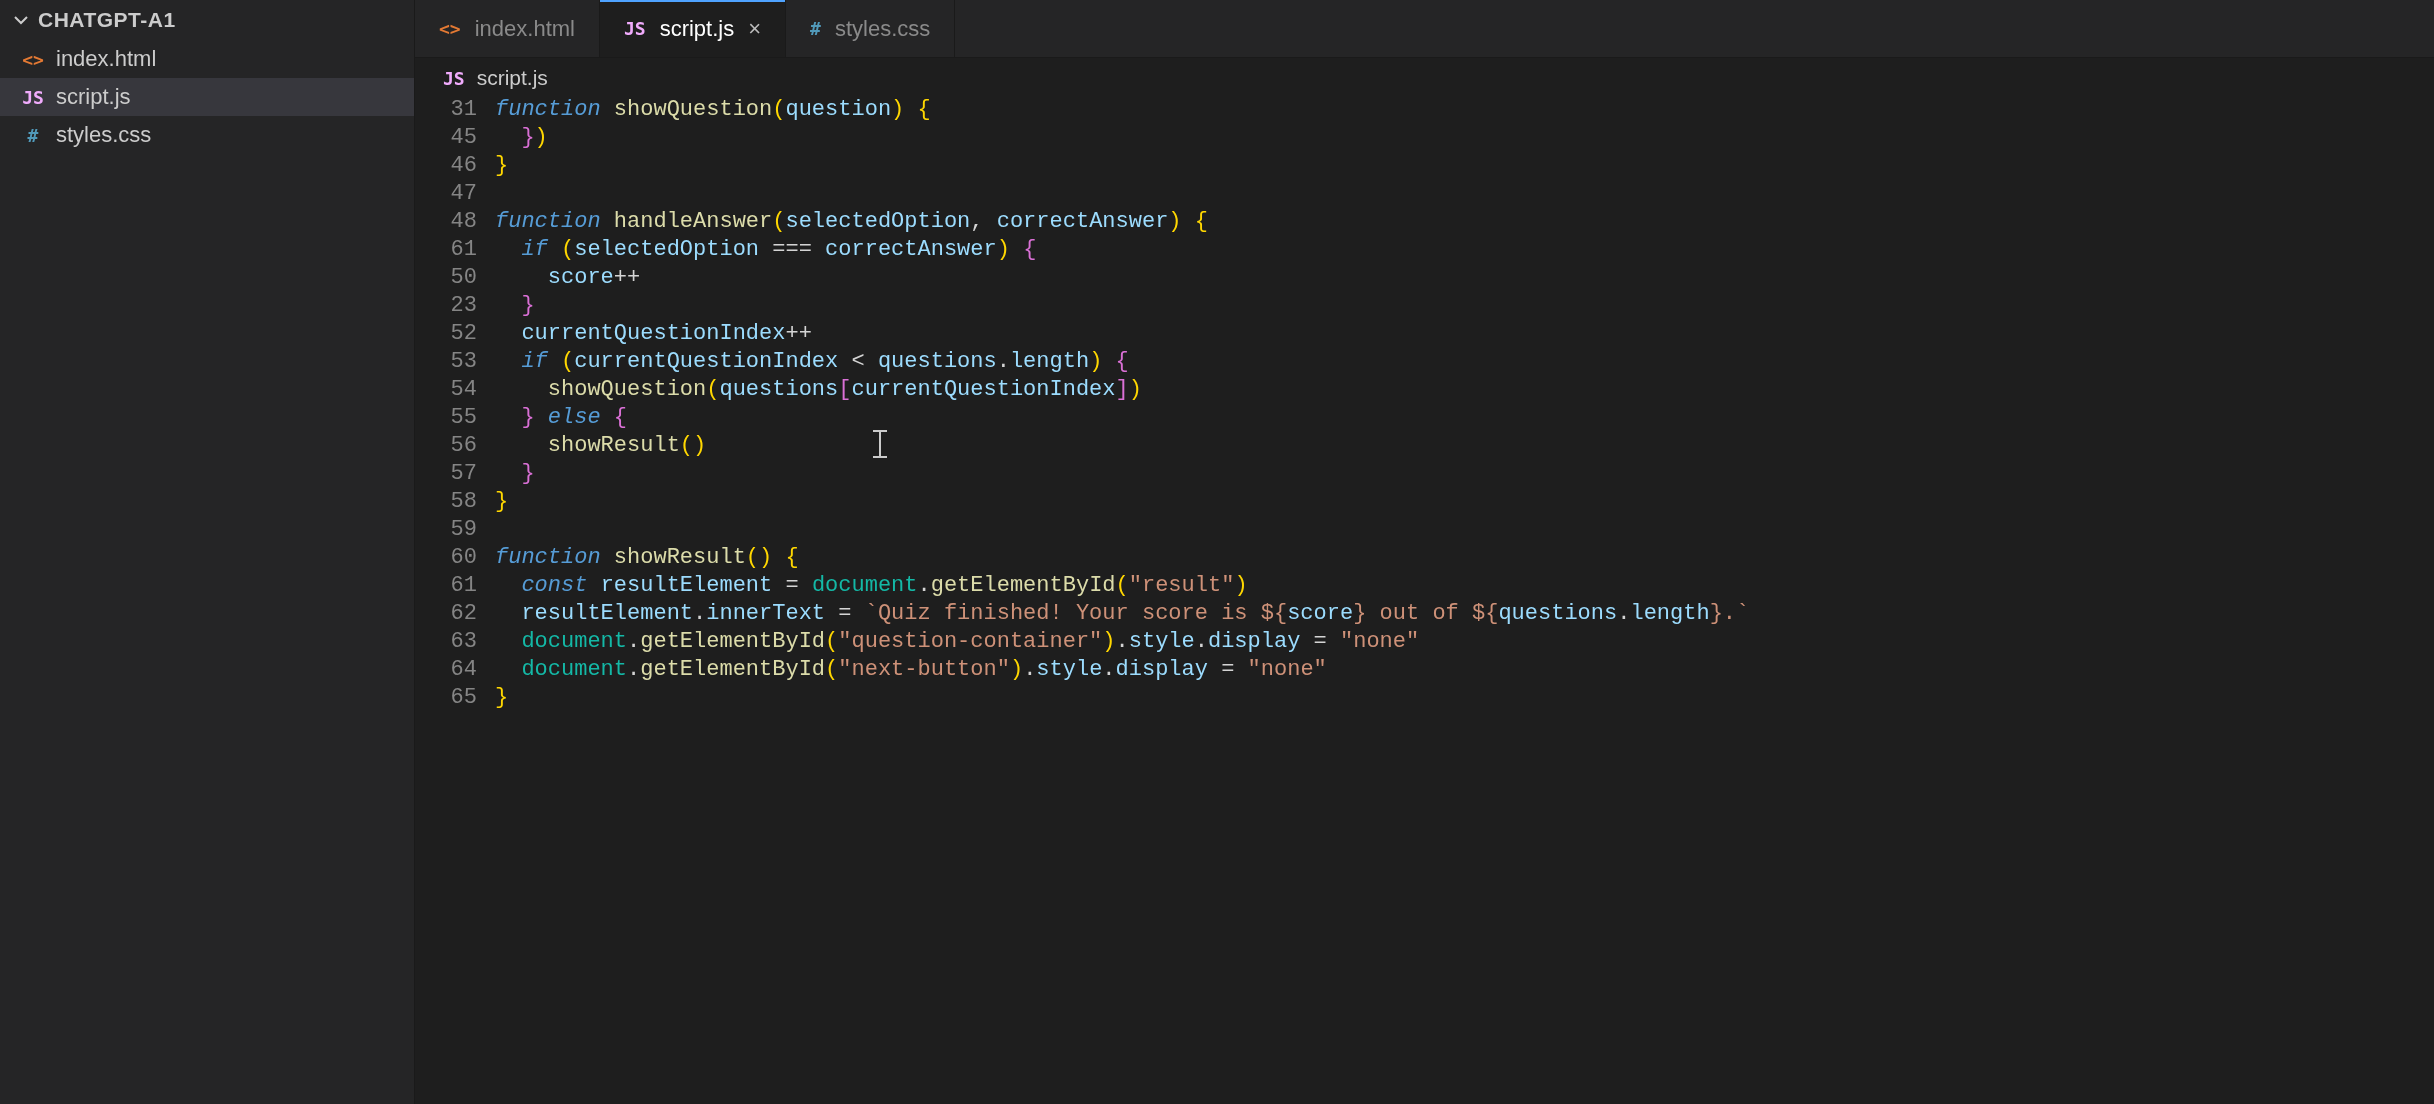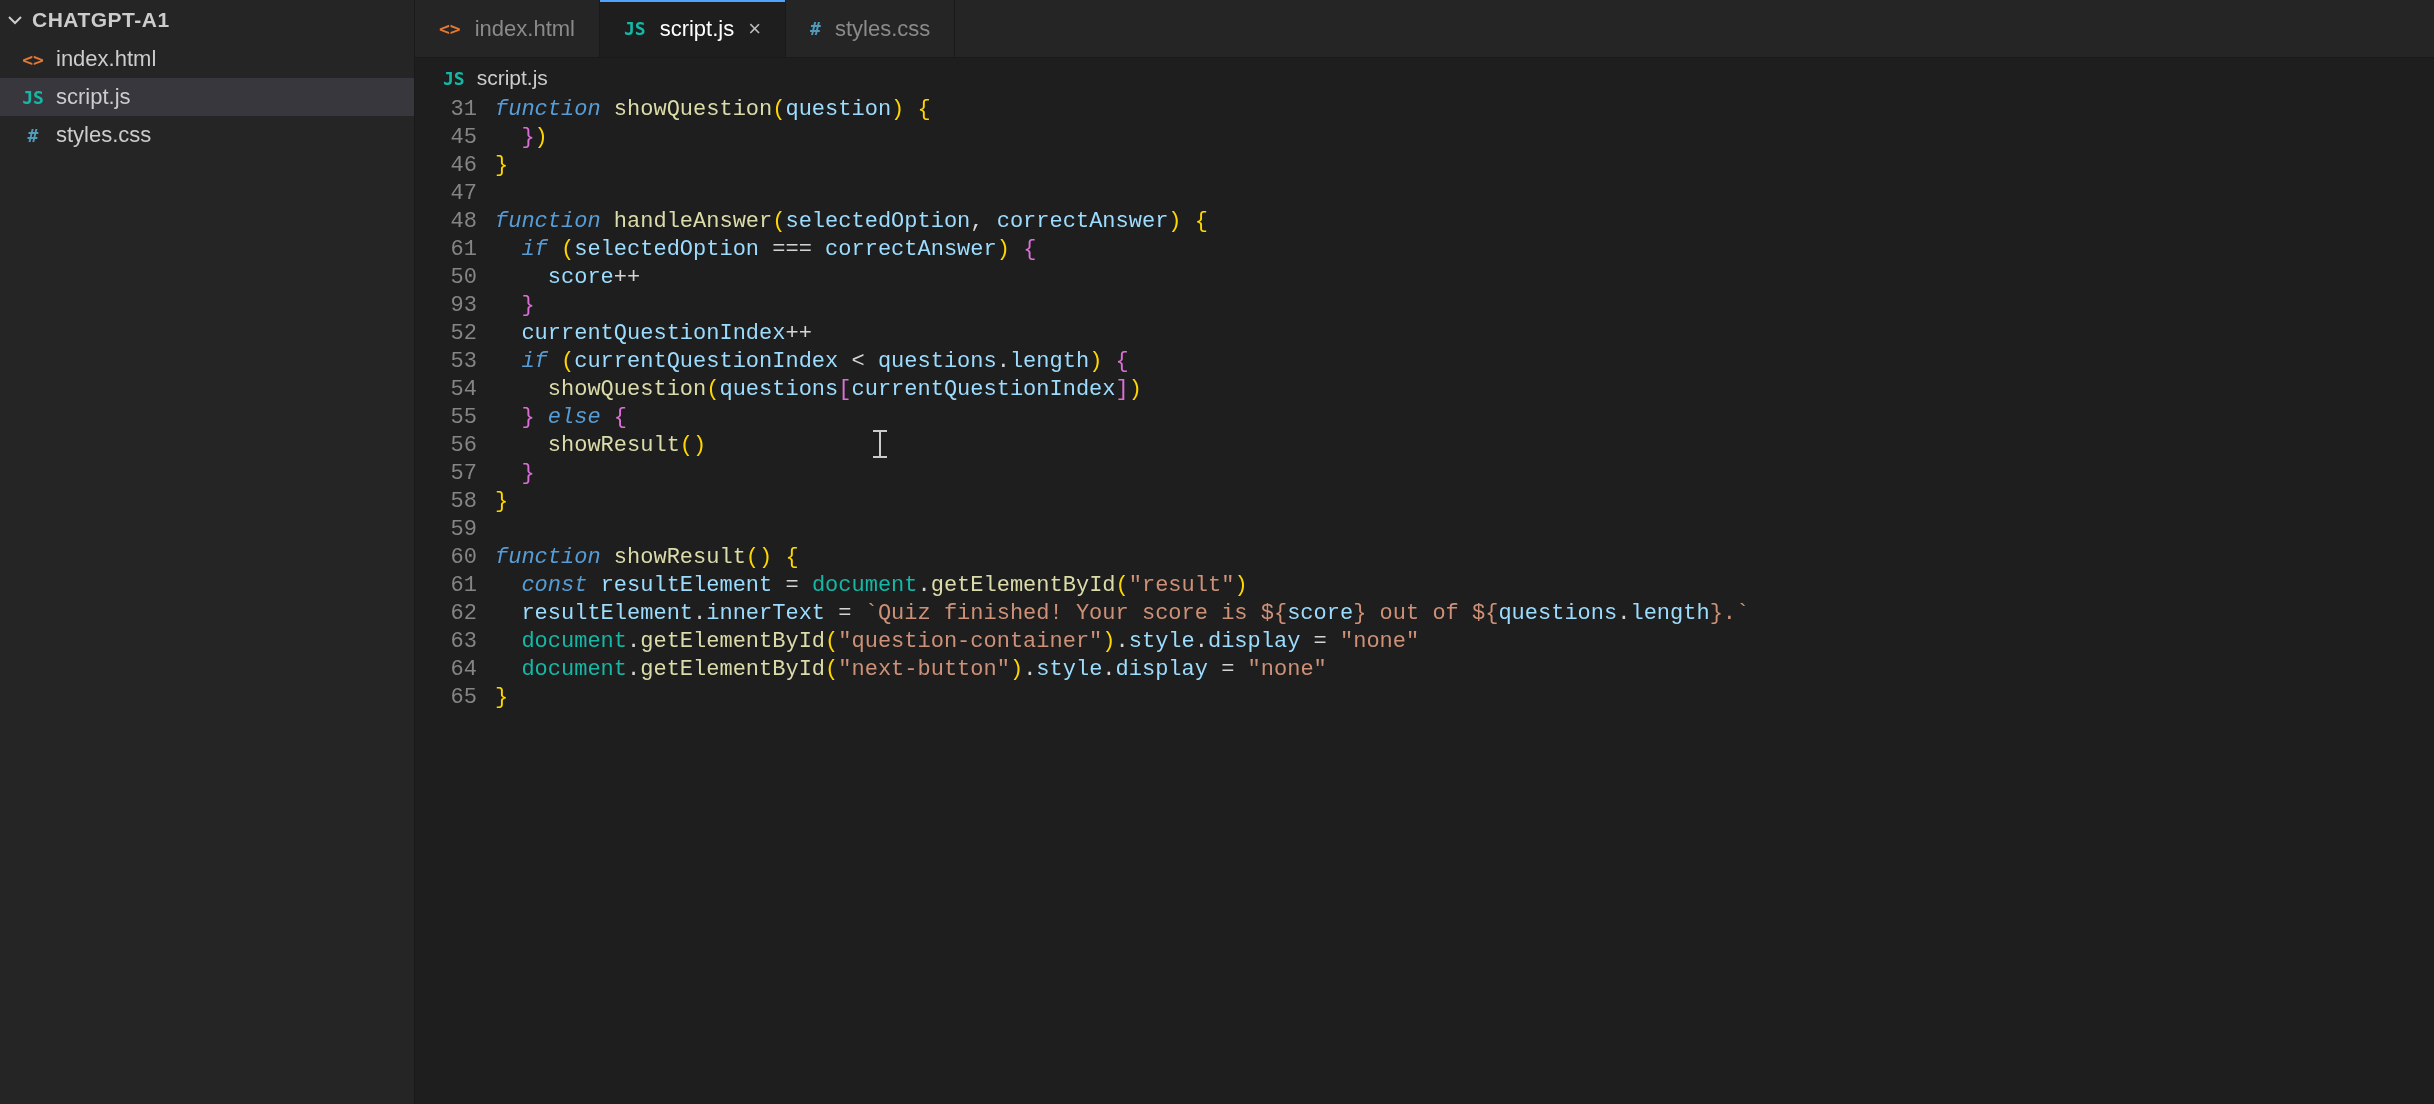--- a/index.html
+++ b/index.html
@@ -31,21 +31,21 @@
   }
   .explorer-header .dots {
     color: #aaaaaa;
     font-size: 24px;
     letter-spacing: 2px;
   }
   .project-title {
     display: flex;
     align-items: center;
     gap: 6px;
-    padding: 8px 10px 8px 4px;
+    padding: 8px 10px 8px 10px;
     color: #cccccc;
     font-size: 21px;
     font-weight: 700;
     letter-spacing: 0.5px;
   }
   .chevron-down {
     width: 22px;
     height: 22px;
     display: inline-flex;
     align-items: center;
@@ -64,21 +64,21 @@
     background: #37373d;
   }
   .file-item .icon {
     width: 26px;
     text-align: center;
     font-weight: 700;
     font-size: 18px;
     font-family: ui-monospace, Menlo, Consolas, monospace;
   }
   .icon-html { color: #e37933; }
-  .icon-js   { color: #14b8a6; }
+  .icon-js   { color: #f0abfc; }
   .icon-css  { color: #519aba; }
   .main {
     flex: 1;
     display: flex;
     flex-direction: column;
     background: #1e1e1e;
     min-width: 0;
   }
   .tab-bar {
     display: flex;
@@ -237,21 +237,21 @@
   </div>
   <div class="editor">
     <div class="gutter" id="gutter">
         <div>31</div>
         <div>45</div>
         <div>46</div>
         <div>47</div>
         <div>48</div>
         <div>61</div>
         <div>50</div>
-        <div>93</div>
+        <div>23</div>
         <div>52</div>
         <div>53</div>
         <div>54</div>
         <div>55</div>
         <div>56</div>
         <div>57</div>
         <div>58</div>
         <div>59</div>
         <div>60</div>
         <div>61</div>

